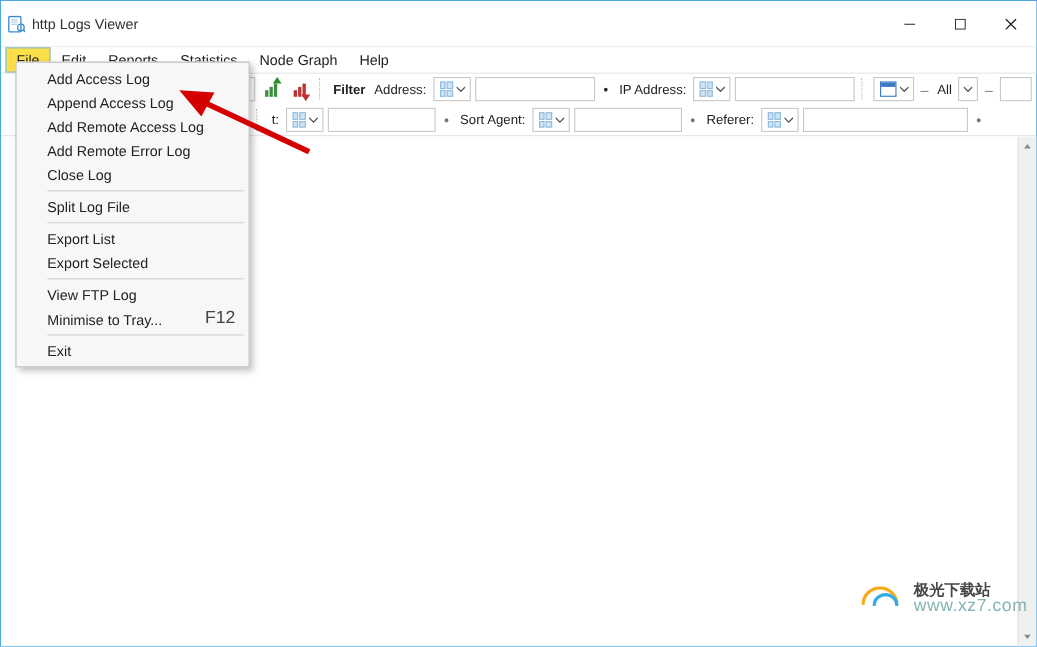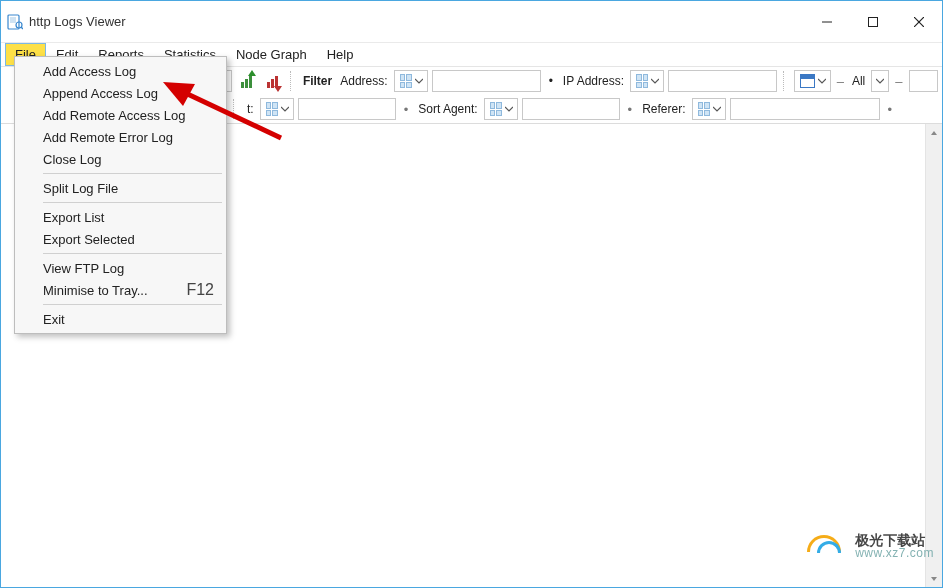--- a/index.html
+++ b/index.html
@@ -74,21 +74,21 @@
     radial-gradient(circle at 6px 6px,#999 1px,transparent 1px),
     radial-gradient(circle at 10px 2px,#999 1px,transparent 1px);
   }
   
   .watermark { position:absolute; right:8px; bottom:28px; display:flex; align-items:center; gap:14px; opacity:0.9; pointer-events:none; z-index:5;}
   .wm-logo { width:34px; height:22px; position:relative; }
   .wm-logo .a { position:absolute; width:34px; height:17px; border:3px solid #f5a400; border-bottom:none; border-radius:20px 20px 0 0; top:0; right:0;}
   .wm-logo .b { position:absolute; width:24px; height:12px; border:3px solid #1fa4e4; border-bottom:none; border-radius:14px 14px 0 0; top:6px; right:0;}
   .wm-text { display:flex; flex-direction:column; line-height:1; }
   .wm-text .cn { font-size:14px; font-weight:600; color:#333; font-family: "Microsoft YaHei", sans-serif;}
-  .wm-text .url { font-size:12px; color:#7aa; letter-spacing:0.5px;}
+  .wm-text .url { font-size:16px; color:#7aa; letter-spacing:0.5px;}
 </style>
 </head>
 <body>
 
 <div class="window">
 
   <div class="titlebar">
     <span class="appicon">
       <svg viewBox="0 0 16 16">
           <rect x="1" y="1" width="11" height="14" rx="1" fill="#fff" stroke="#3a88cf" stroke-width="1.2"></rect>

